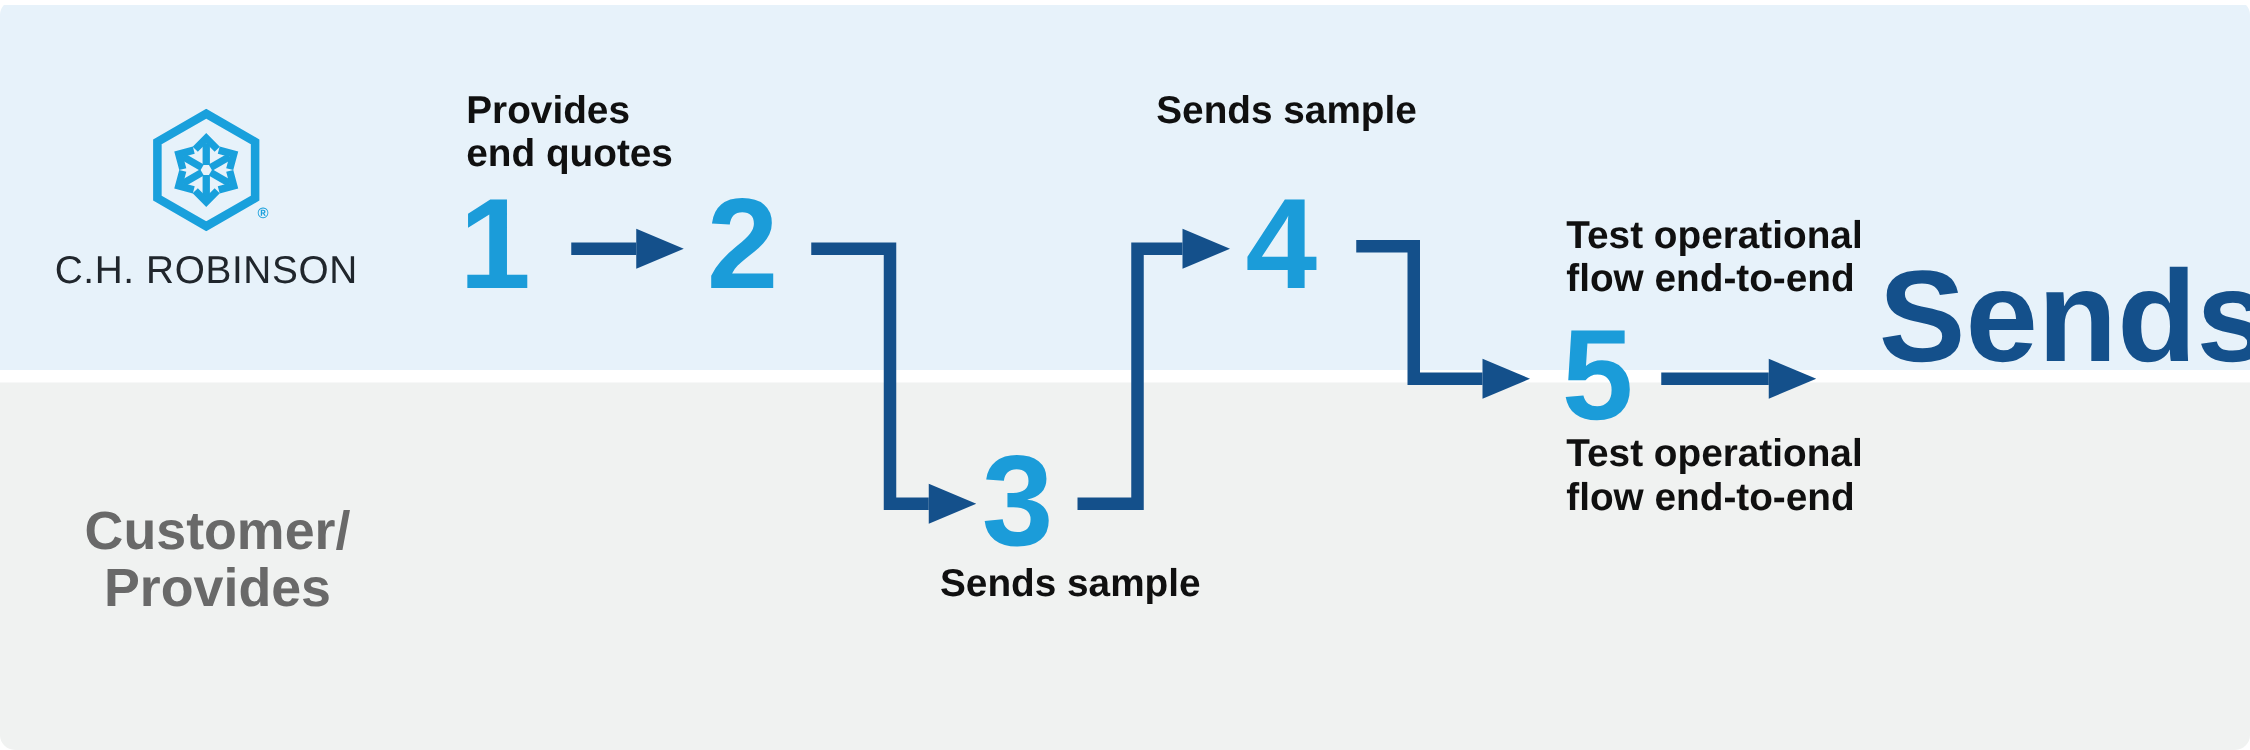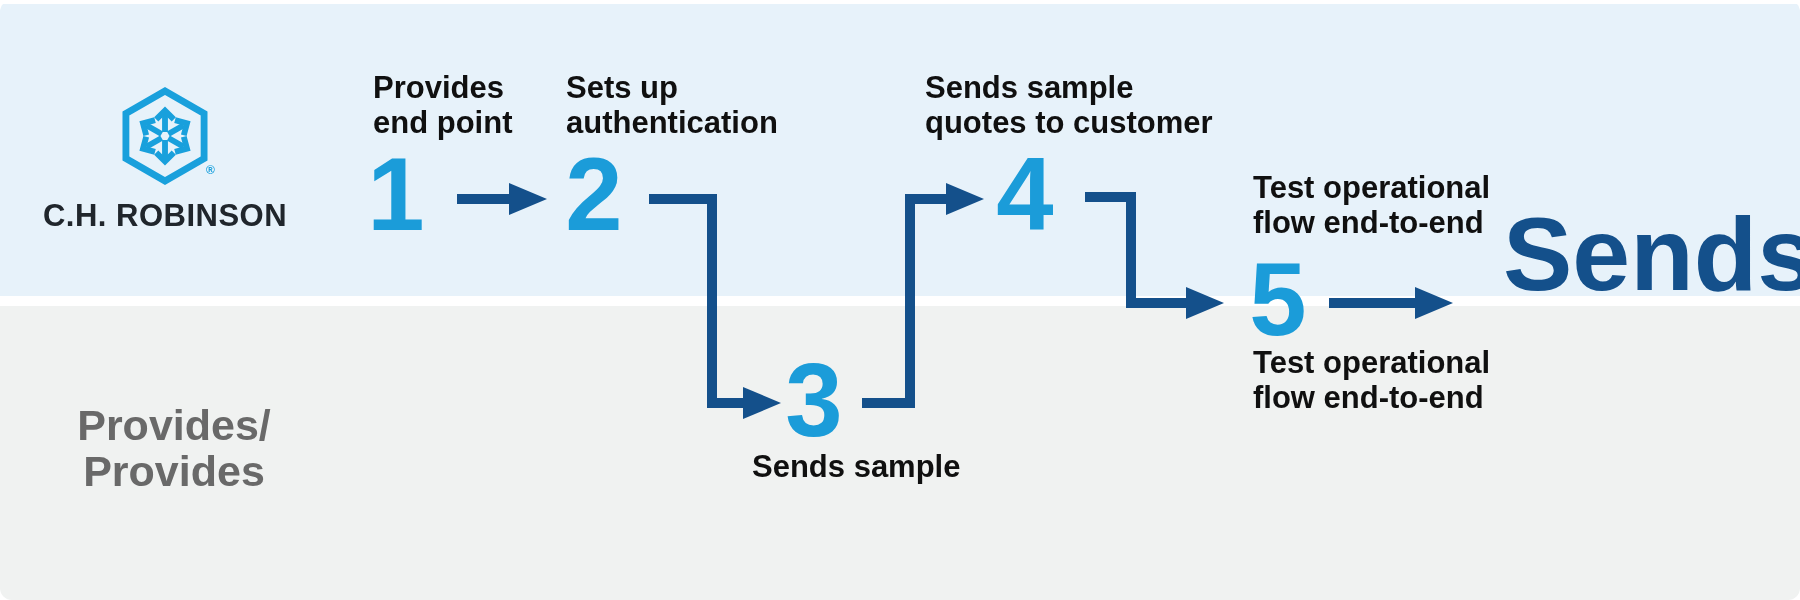--- a/index.html
+++ b/index.html
@@ -33,21 +33,21 @@
   }
   .lbl span { display: block; }
   .go-live {
     position: absolute; left: 1503px; top: 204px;
     font-size: 104px; line-height: 100px; font-weight: bold;
     color: var(--navy, #14508b); white-space: nowrap;
   }
   .go-live span { display: block; }
   .brand-text {
     position: absolute; left: 40px; top: 199px; width: 250px; text-align: center;
-    font-size: 31px; line-height: 34px; font-weight: bold; letter-spacing: 0.5px;
+    font-size: 31px; line-height: 34px; font-weight: normal; letter-spacing: 0.5px;
     color: var(--logo_ink, #20262c);
   }
   .registered {
     position: absolute; left: 206px; top: 163px;
     font-size: 12px; font-weight: bold; color: var(--logo_blue, #19a0dc);
   }
   .customer-label {
     position: absolute; left: 38px; top: 402px; width: 272px; text-align: center;
     font-size: 43px; line-height: 46px; font-weight: bold;
     color: var(--gray_label, #696969);
@@ -93,21 +93,21 @@
               <path d="M-9,-17 L0,-26 L9,-17"></path>
             </g>
         </g>
       </g>
     </g>
   </svg>
   <div class="registered">®</div>
   <div class="brand-text">C.H. ROBINSON</div>
 
   <div class="customer-label">
-    <span>Provides/</span>
+    <span>Customer/</span>
     <span>Provides</span>
   </div>
 
   <svg class="arrow-layer" width="1800" height="600">
     <g stroke="var(--navy, #14508b)" stroke-width="10" fill="none">
       <path d="M457,199 H509"></path>
       <polyline points="649,199 712,199 712,403 743,403"></polyline>
       <polyline points="862,403 910,403 910,199 946,199"></polyline>
       <polyline points="1085,197 1131,197 1131,303 1186,303"></polyline>
       <path d="M1329,303 H1415"></path>
@@ -122,32 +122,27 @@
   </svg>
 
   <div class="num" style="left:331px; top:143px;">1</div>
   <div class="num" style="left:529px; top:143px;">2</div>
   <div class="num" style="left:749px; top:349px;">3</div>
   <div class="num" style="left:960px; top:143px;">4</div>
   <div class="num" style="left:1213px; top:248px;">5</div>
 
   <div class="lbl" style="left:343px; top:70px;">
     <span>Provides</span>
-    <span>end point</span>
-  </div>
-  <div class="lbl" style="left:536px; top:70px;">
-    <span>Sets up</span>
-    <span>authentication</span>
+    <span>end quotes</span>
   </div>
   <div class="lbl" style="left:722px; top:449px;">
     <span>Sends sample</span>
   </div>
   <div class="lbl" style="left:895px; top:70px;">
     <span>Sends sample</span>
-    <span>quotes to customer</span>
   </div>
   <div class="lbl" style="left:1223px; top:170px;">
     <span>Test operational</span>
     <span>flow end-to-end</span>
   </div>
   <div class="lbl" style="left:1223px; top:345px;">
     <span>Test operational</span>
     <span>flow end-to-end</span>
   </div>
 

